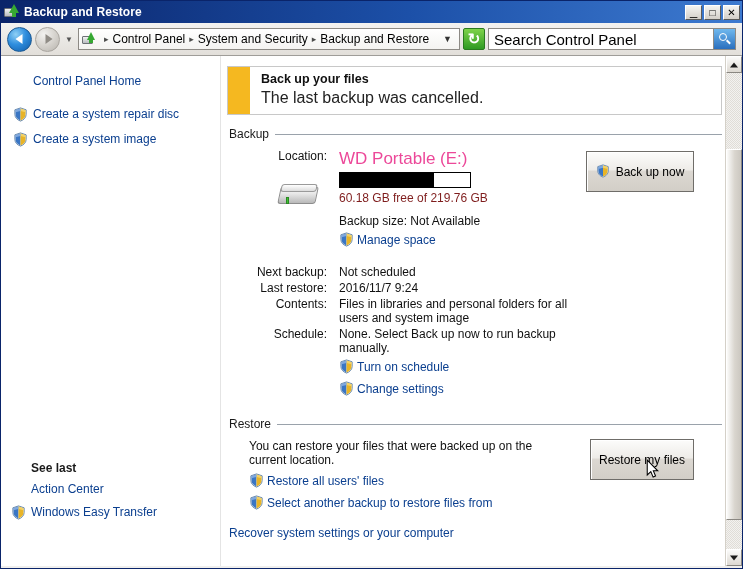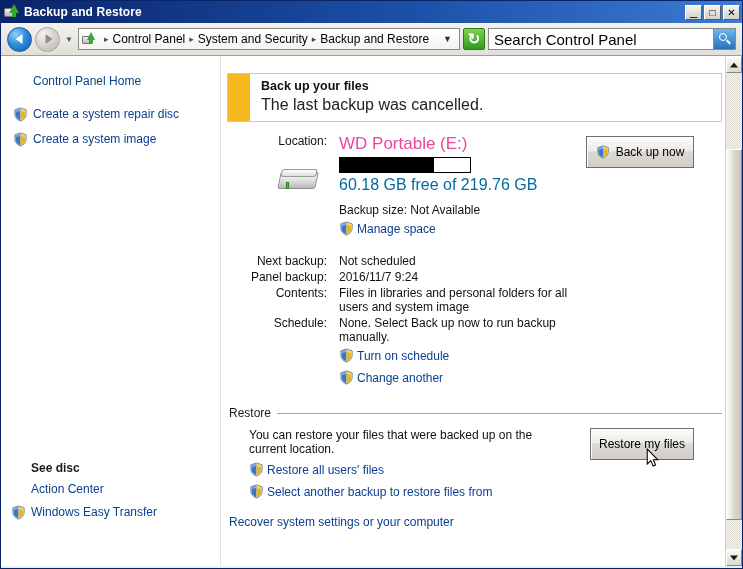--- a/index.html
+++ b/index.html
@@ -318,21 +318,21 @@
   
   .main {
     flex: 1 1 auto;
     padding: 6px 0 0 6px;
     box-sizing: border-box;
     min-width: 0;
     position: relative;
     overflow: hidden;
   }
   .banner {
-    margin: 11px 20px 0 0;
+    margin: 4px 20px 0 0;
     height: 49px;
     border: 1px solid #c8c8c8;
     background: #ffffff;
     display: flex;
     box-sizing: border-box;
   }
   .banner-bar {
     flex: 0 0 22px;
     background: #f5b820;
   }
@@ -462,21 +462,21 @@
     cursor: default;
   }
 
   .btn {
     background: linear-gradient(#fcfcfb 0%, #eeece8 45%, #dcd8d2 50%, #d2cec7 100%);
     border: 1px solid #6f6d69;
     box-shadow: inset 1px 1px 0 #ffffff;
     font-family: "Liberation Sans", sans-serif;
     font-size: 12px;
     color: #000;
-    height: 32px;
+    height: 41px;
     padding: 0 10px;
     display: inline-flex;
     align-items: center;
     justify-content: center;
     gap: 5px;
     cursor: default;
     box-sizing: border-box;
     white-space: nowrap;
   }
   .btn-wrap {
@@ -634,21 +634,21 @@
             <path d="M8 1.6 L8 14.3 C5.4 13.4 2.7 11.2 2.7 8 V3.4 Z" fill="#3a76c4"></path>
             <path d="M8 1.6 L13.3 3.4 V8 C13.3 11.2 10.6 13.4 8 14.3 Z" fill="#e8b427"></path>
             <path d="M8 1.6 L13.3 3.4 V5.6 L8 4.2 Z" fill="#f2d268"></path>
             <path d="M8 1.6 L2.7 3.4 V5.6 L8 4.2 Z" fill="#7fa8de"></path>
           </svg>
         </span>
         <span class="lbl">Create a system image</span>
       </div>
 
       <div class="see-also">
-        <div class="see-also-head">See disc</div>
+        <div class="see-also-head">See last</div>
         <div class="side-link">
           <span class="lbl">Action Center</span>
         </div>
         <div class="side-link" style="margin-left:-20px">
           <span class="shield">
             <svg width="15" height="15" viewBox="0 0 16 16">
               <path d="M8 1 L14 3 V8 C14 11.5 11 14 8 15 C5 14 2 11.5 2 8 V3 Z" fill="#ffffff" stroke="#5b7fa6" stroke-width="1"></path>
               <path d="M8 1.6 L8 14.3 C5.4 13.4 2.7 11.2 2.7 8 V3.4 Z" fill="#3a76c4"></path>
               <path d="M8 1.6 L13.3 3.4 V8 C13.3 11.2 10.6 13.4 8 14.3 Z" fill="#e8b427"></path>
               <path d="M8 1.6 L13.3 3.4 V5.6 L8 4.2 Z" fill="#f2d268"></path>
@@ -664,37 +664,41 @@
 
       <div class="banner">
         <div class="banner-bar"></div>
         <div class="banner-text">
           <div class="banner-title">Back up your files</div>
           <div class="banner-sub">The last backup was cancelled.</div>
         </div>
       </div>
 
       <div class="group">
+        <div class="group-head">
+          <span class="gl">Backup</span>
+          <span class="rule"></span>
+        </div>
 
         <div style="position:relative">
           <div class="loc-block">
             <div class="loc-left">
               <div class="k">Location:</div>
               <div class="drive-icon">
                 <div class="body"></div>
                 <div class="top"></div>
                 <div class="led"></div>
               </div>
             </div>
             <div style="flex:1 1 auto; min-width:0">
               <div style="font-size:17px;color:#ec4899">WD Portable (E:)</div>
               <div class="meter">
                 <div class="fill" id="meter-fill" style="width: 72%;"></div>
               </div>
-              <div style="font-size:16px;color:#0369a1">60.18 GB free of 219.76 GB</div>
+              <div style="font-size:12px;color:#7f1d1d">60.18 GB free of 219.76 GB</div>
               <div style="font-size:12px;color:#111;margin-top:9px">Backup size: Not Available</div>
               <div class="lnk-row">
                 <span class="shield">
                   <svg width="15" height="15" viewBox="0 0 16 16">
                     <path d="M8 1 L14 3 V8 C14 11.5 11 14 8 15 C5 14 2 11.5 2 8 V3 Z" fill="#ffffff" stroke="#5b7fa6" stroke-width="1"></path>
                     <path d="M8 1.6 L8 14.3 C5.4 13.4 2.7 11.2 2.7 8 V3.4 Z" fill="#3a76c4"></path>
                     <path d="M8 1.6 L13.3 3.4 V8 C13.3 11.2 10.6 13.4 8 14.3 Z" fill="#e8b427"></path>
                     <path d="M8 1.6 L13.3 3.4 V5.6 L8 4.2 Z" fill="#f2d268"></path>
                     <path d="M8 1.6 L2.7 3.4 V5.6 L8 4.2 Z" fill="#7fa8de"></path>
                   </svg>
@@ -719,21 +723,21 @@
             </div>
           </div>
         </div>
 
         <div style="margin-top:18px">
           <div class="row">
             <div class="k">Next backup:</div>
             <div class="v">Not scheduled</div>
           </div>
           <div class="row">
-            <div class="k">Panel backup:</div>
+            <div class="k">Last restore:</div>
             <div class="v">2016/11/7 9:24</div>
           </div>
           <div class="row">
             <div class="k">Contents:</div>
             <div class="v" style="max-width:232px">Files in libraries and personal folders for all users and system image</div>
           </div>
           <div class="row" style="margin-top:2px">
             <div class="k">Schedule:</div>
             <div class="v" style="max-width:232px">
               <span>None. Select Back up now to run backup manually.</span>
@@ -752,21 +756,21 @@
               <div class="lnk-row" style="margin-top:7px">
                 <span class="shield">
                   <svg width="15" height="15" viewBox="0 0 16 16">
                     <path d="M8 1 L14 3 V8 C14 11.5 11 14 8 15 C5 14 2 11.5 2 8 V3 Z" fill="#ffffff" stroke="#5b7fa6" stroke-width="1"></path>
                     <path d="M8 1.6 L8 14.3 C5.4 13.4 2.7 11.2 2.7 8 V3.4 Z" fill="#3a76c4"></path>
                     <path d="M8 1.6 L13.3 3.4 V8 C13.3 11.2 10.6 13.4 8 14.3 Z" fill="#e8b427"></path>
                     <path d="M8 1.6 L13.3 3.4 V5.6 L8 4.2 Z" fill="#f2d268"></path>
                     <path d="M8 1.6 L2.7 3.4 V5.6 L8 4.2 Z" fill="#7fa8de"></path>
                   </svg>
                 </span>
-                <span class="lnk">Change another</span>
+                <span class="lnk">Change settings</span>
               </div>
             </div>
           </div>
         </div>
       </div>
 
       <div class="group" style="margin-top:21px">
         <div class="group-head">
           <span class="gl">Restore</span>
           <span class="rule"></span>

